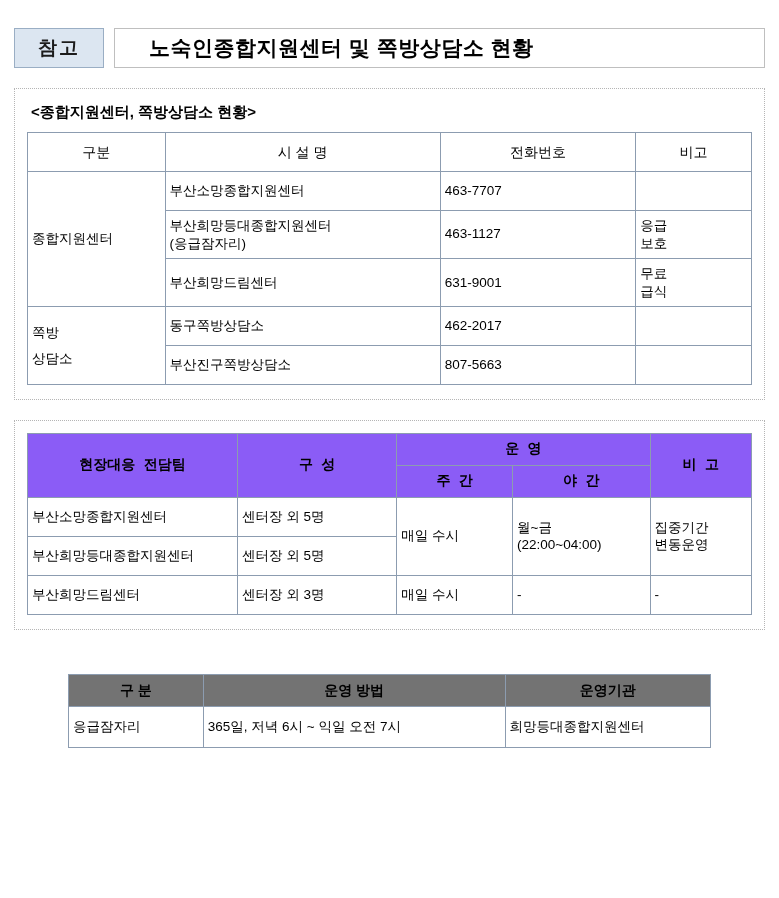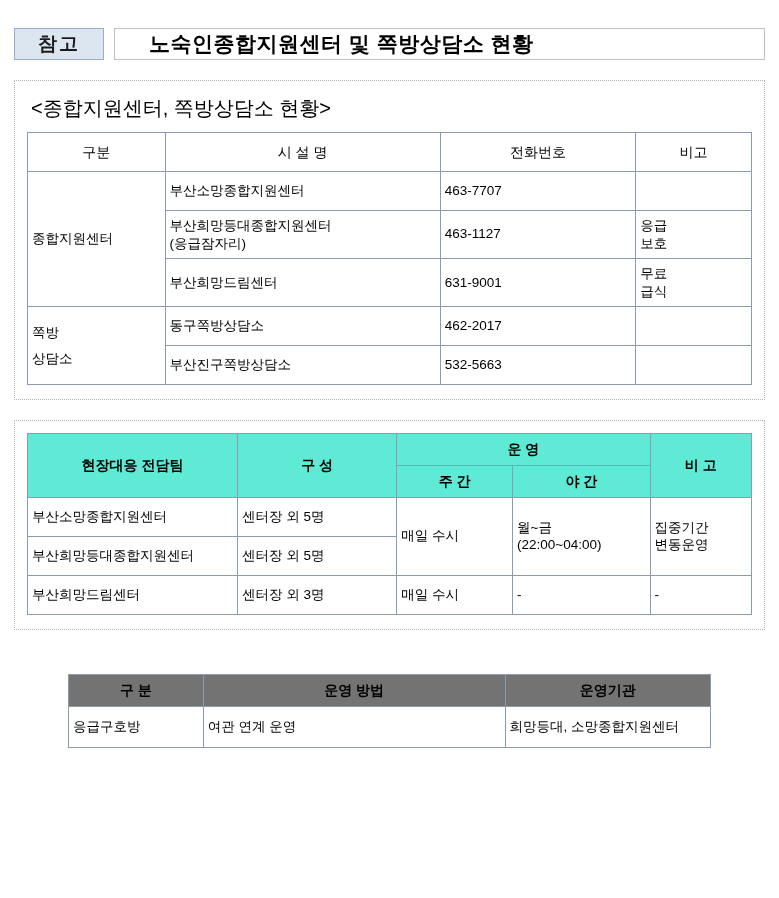--- a/index.html
+++ b/index.html
@@ -20,21 +20,21 @@
     position: relative;
     box-sizing: border-box;
     padding: 0;
   }
 
   
   .header {
     display: flex;
     align-items: stretch;
     margin: 28px 14px 0 14px;
-    height: 32px;
+    height: 40px;
   }
   .header-tag {
     width: 90px;
     background: #dce6f1;
     border: 1px solid #9aaec4;
     display: flex;
     align-items: center;
     justify-content: center;
     font-size: 19px;
     font-weight: bold;
@@ -60,22 +60,22 @@
     margin: 20px 14px 0 14px;
     border: 1px dotted #b5b5b5;
     padding: 12px 12px 14px 12px;
     box-sizing: border-box;
   }
   .section.plain {
     border: none;
     padding: 0;
   }
   .section-title {
-    font-size: 20px;
-    font-weight: normal;
+    font-size: 15px;
+    font-weight: bold;
     margin: 2px 0 10px 4px;
   }
 
   
   table {
     border-collapse: collapse;
     width: 100%;
     table-layout: fixed;
   }
   td, th {
@@ -90,23 +90,24 @@
     background: #ffffff;
     font-weight: normal;
   }
 
   
   #table-centers td, #table-centers th { height: 26px; }
   #table-centers thead th { font-size: 14px; }
 
   
   #table-team th {
-    background: #5eead4;
+    background: #8b5cf6;
     font-weight: bold;
     font-size: 14px;
+    font-family: Liberation Mono, monospace;
   }
   #table-team td { height: 26px; }
 
   
   #table-ops thead th {
     background: #737373;
     font-weight: bold;
     font-size: 14px;
   }
   #table-ops td { height: 28px; }
@@ -175,21 +176,21 @@
             <div>쪽방</div>
             <div style="height:8px"></div>
             <div>상담소</div>
           </td>
           <td>동구쪽방상담소</td>
           <td>462-2017</td>
           <td></td>
         </tr>
         <tr>
           <td>부산진구쪽방상담소</td>
-          <td>532-5663</td>
+          <td>807-5663</td>
           <td></td>
         </tr>
       </tbody>
     </table>
   </div>
 
   <div class="section">
     <table id="table-team">
       <colgroup>
         <col style="width:29%">
@@ -249,22 +250,22 @@
         </colgroup>
         <thead>
           <tr>
             <th>구 분</th>
             <th>운영 방법</th>
             <th>운영기관</th>
           </tr>
         </thead>
         <tbody>
           <tr>
-            <td>응급구호방</td>
-            <td>여관 연계 운영</td>
-            <td>희망등대, 소망종합지원센터</td>
+            <td>응급잠자리</td>
+            <td>365일, 저녁 6시 ~ 익일 오전 7시</td>
+            <td>희망등대종합지원센터</td>
           </tr>
         </tbody>
       </table>
     </div>
   </div>
 
 </div>
 
 </body></html>

